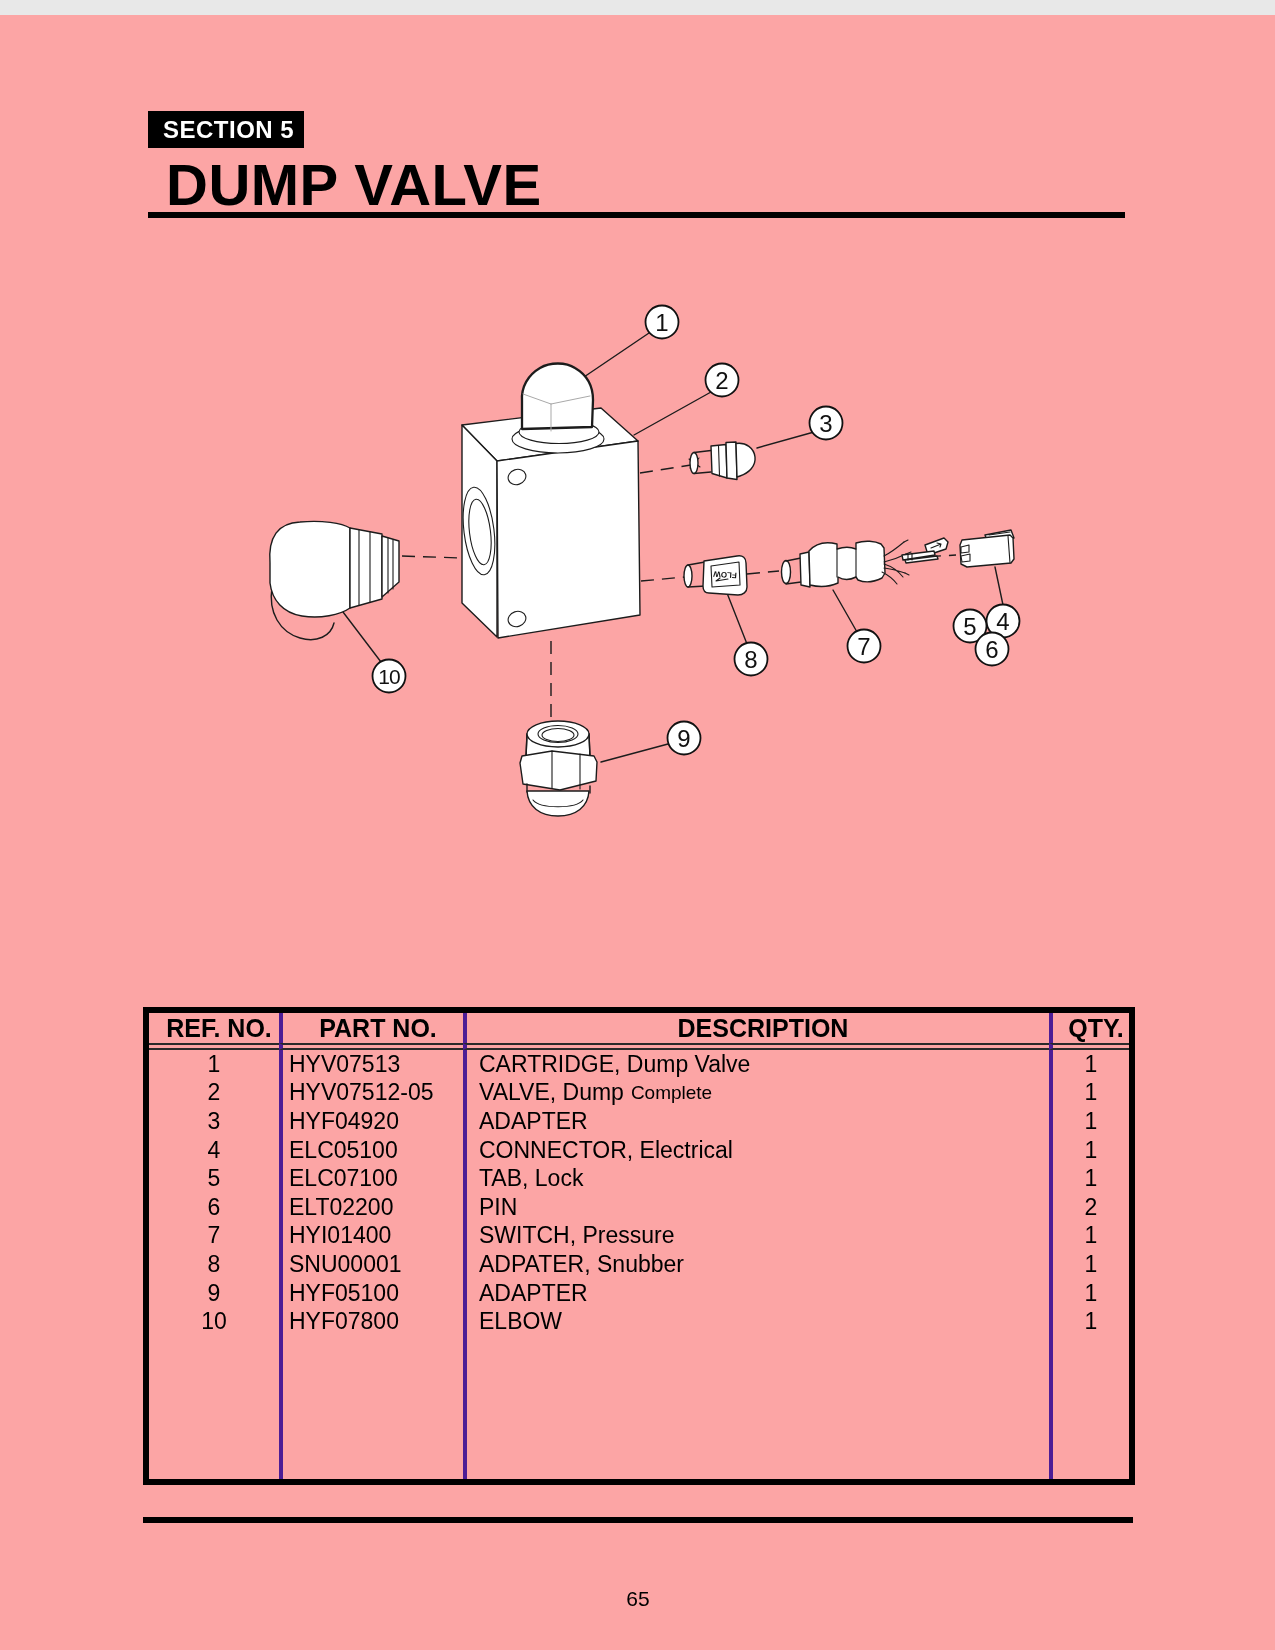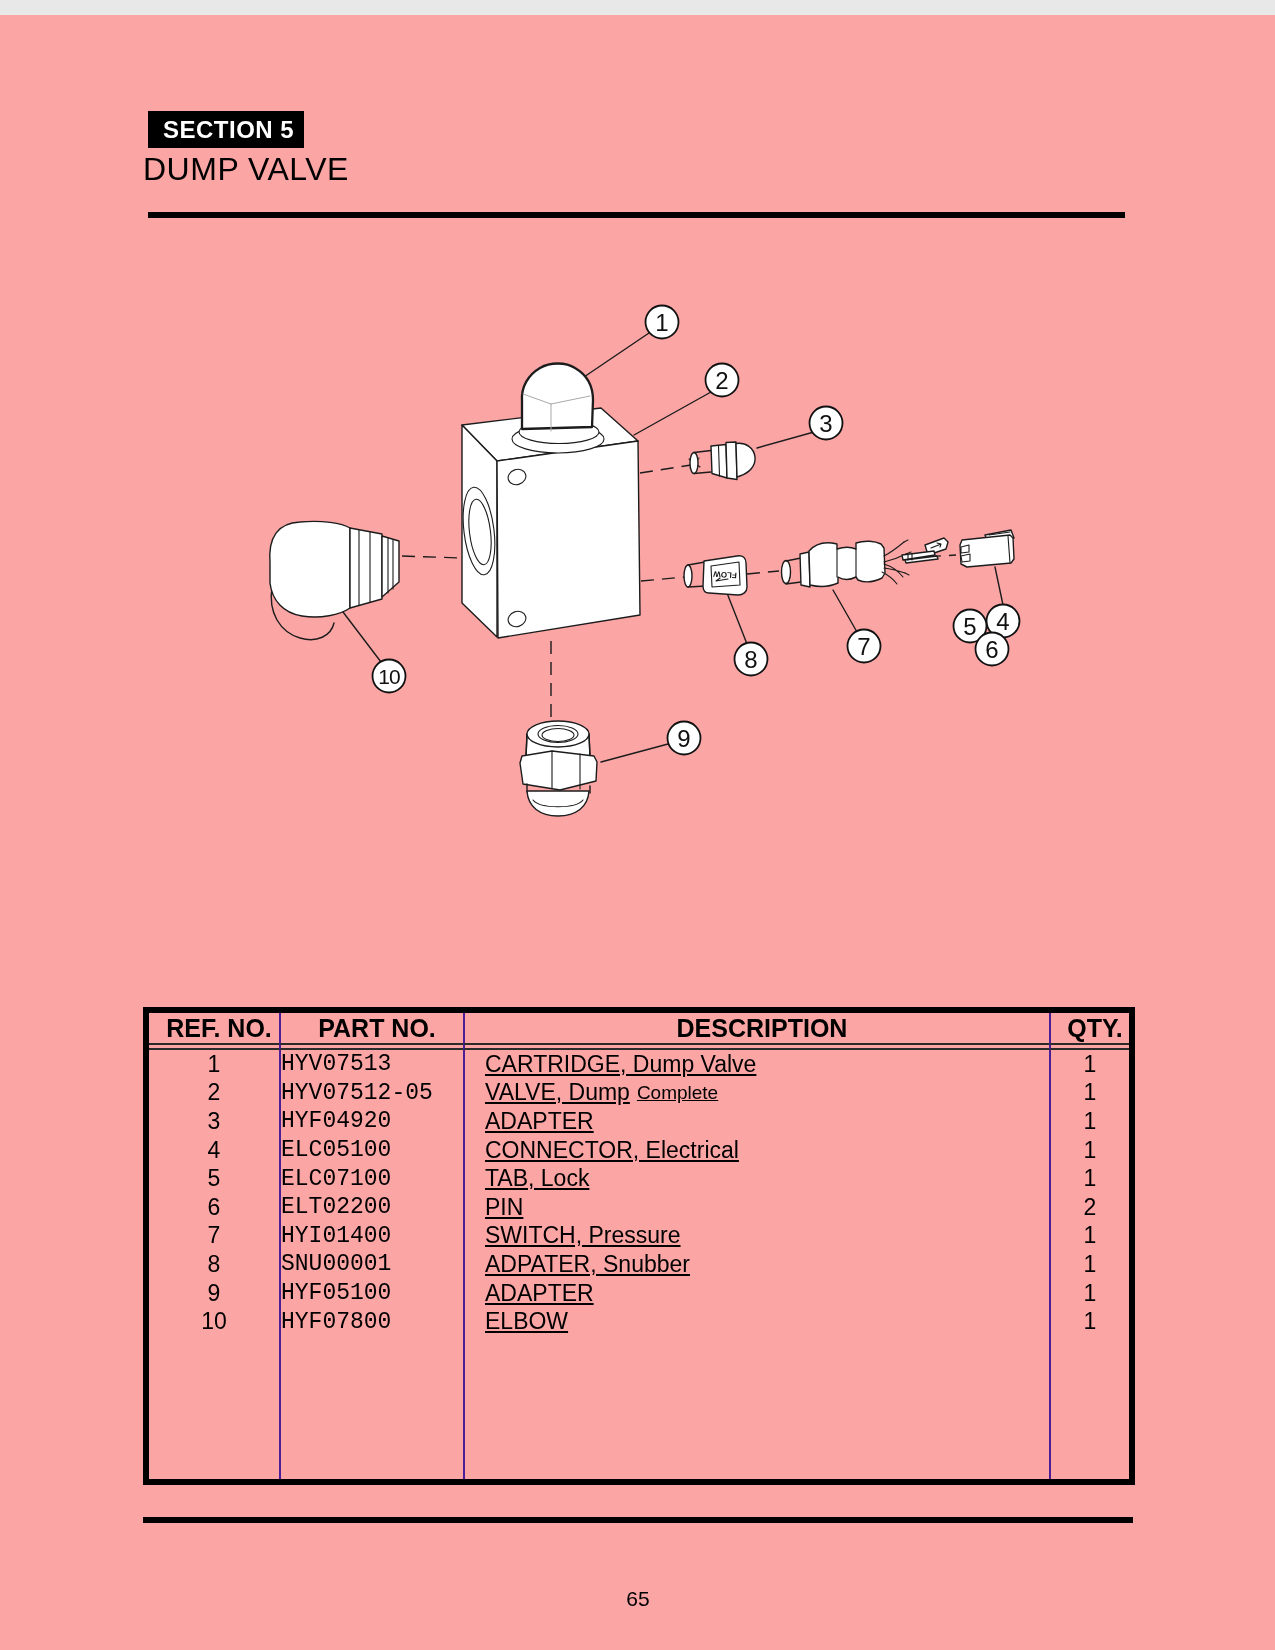--- a/index.html
+++ b/index.html
@@ -7,21 +7,21 @@
     position:relative;width:1275px;height:1650px;margin:15px auto;background:#fca5a5;
     font-family:"Liberation Sans",sans-serif;color:#000;overflow:hidden;
   }
   
   .section-tag{
     position:absolute;left:148px;top:96px;width:156px;height:37px;background:#000;
     color:#fff;font-weight:700;font-size:24px;line-height:37px;padding-left:15px;
     box-sizing:border-box;letter-spacing:.5px;
   }
   .page-title{
-    position:absolute;left:143px;top:136px;font-size:32px;font-weight:400;letter-spacing:.5px;
+    position:absolute;left:166px;top:136px;font-size:58px;font-weight:700;letter-spacing:.5px;
   }
   .rule{position:absolute;background:#000;}
   .rule.header-rule{left:148px;top:197px;width:977px;height:6px;}
   .rule.footer-rule{left:143px;top:1502px;width:990px;height:6px;}
   
   svg.diagram{position:absolute;left:0;top:0;width:1275px;height:1650px;}
   svg .ln{fill:none;stroke:#1c1c1c;stroke-width:1.4;stroke-linejoin:round;stroke-linecap:round;}
   svg .fw{fill:#fff;stroke:#1c1c1c;stroke-width:1.4;stroke-linejoin:round;}
   svg .bold{stroke-width:2.3;}
   svg .thin{stroke-width:1.1;}
@@ -33,26 +33,26 @@
   
   .parts-table{
     position:absolute;left:143px;top:992px;width:992px;height:478px;box-sizing:border-box;
     border:6px solid #000;display:grid;
     grid-template-columns:130px 184px 586px 80px;
     grid-template-rows:30px 7px repeat(10,28.6px) 1fr;
   }
   .parts-table .cell{
     display:flex;align-items:center;font-size:23px;box-sizing:border-box;overflow:hidden;white-space:nowrap;
   }
-  .parts-table .cb{border-left:2px solid #4c1d95;}
+  .parts-table .cb{border-left:4px solid #4c1d95;}
   .parts-table .hcell{font-weight:700;font-size:25px;justify-content:center;padding-left:10px;}
   .parts-table .rulecell{border-top:2px solid #2a2a2a;border-bottom:2px solid #2a2a2a;}
   .parts-table .c-ref{justify-content:center;}
-  .parts-table .c-part{padding-left:0;font-family:Liberation Mono, monospace;}
-  .parts-table .c-desc{padding-left:20px;text-decoration:underline;}
+  .parts-table .c-part{padding-left:6px;}
+  .parts-table .c-desc{padding-left:12px;}
   .parts-table .c-qty{justify-content:center;}
   .parts-table .note{font-size:19px;margin-left:7px;}
   
   .page-number{
     position:absolute;left:143px;top:1572px;width:990px;text-align:center;font-size:21px;
   }
 </style>
 </head>
 <body>
 

